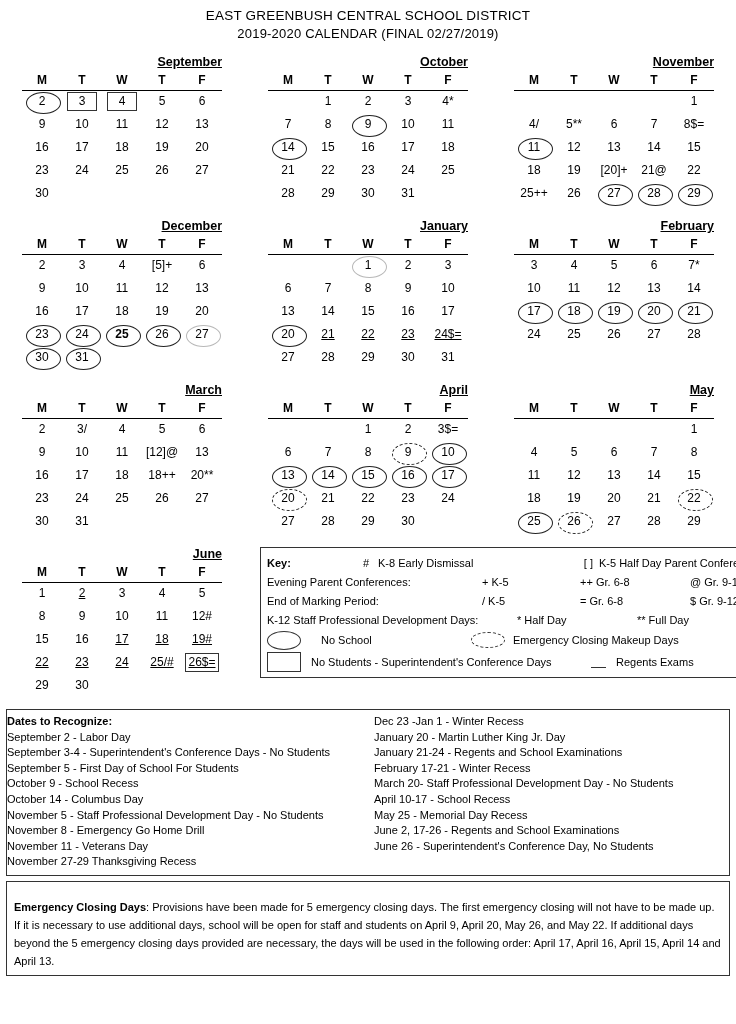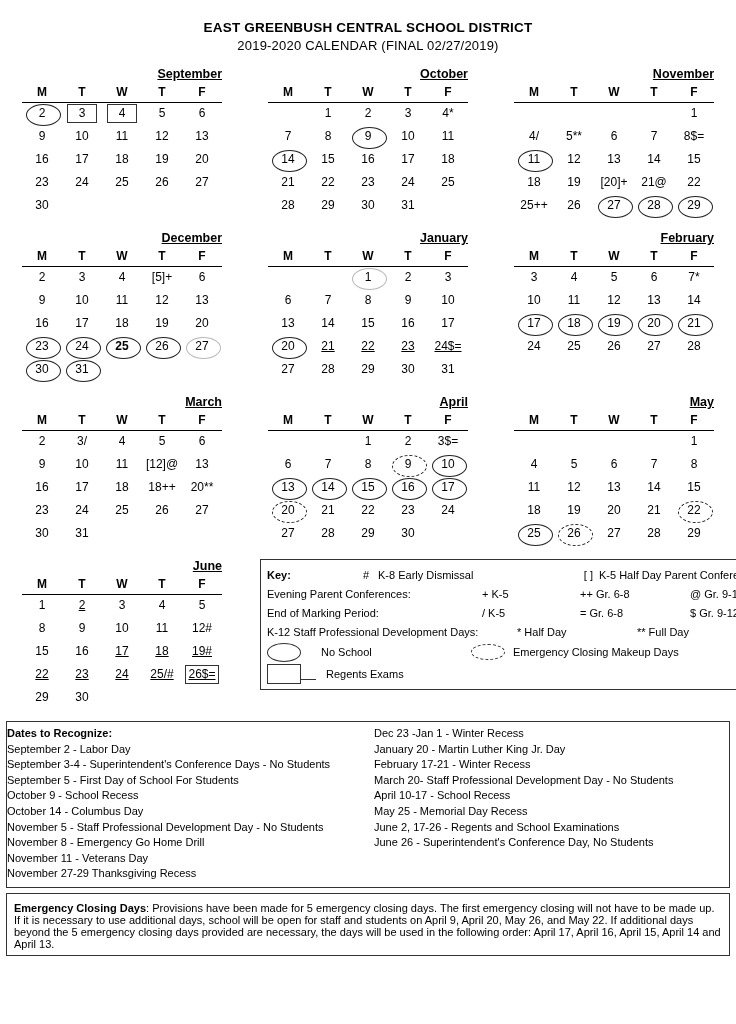--- a/index.html
+++ b/index.html
@@ -7,21 +7,21 @@
   body {
     width:736px; height:1024px;
     background:#ffffff;
     font-family:"Liberation Sans", sans-serif;
     color:#000;
     position:relative;
     overflow:hidden;
   }
   
   .title-block { text-align:center; padding-top:8px; }
-  .title-line1 { font-size:13.5px; font-weight:bold; letter-spacing:0.2px;margin-top:12px; }
+  .title-line1 { font-size:13.5px; font-weight:normal; letter-spacing:0.2px; }
   .title-line2 { font-size:13px; font-weight:normal; margin-top:3px; letter-spacing:0.2px; }
 
   
   .months-row { display:flex; justify-content:space-between; padding:0 22px; margin-top:14px; }
   .month { width:200px; }
   .month-name {
     text-align:right; font-size:12.5px; font-weight:bold;
     text-decoration:underline; margin-bottom:4px;
   }
   table.cal { border-collapse:collapse; width:100%; table-layout:fixed; }
@@ -92,21 +92,21 @@
   }
   .dates-cols { display:flex; }
   .dates-col { width:50%; }
   .dates-col.right { padding-left:10px; }
   .dates-head { font-weight:bold; }
   .date-item { line-height:15.6px; white-space:nowrap; }
 
   
   .emg-box {
     margin:5px 6px 0 6px; border:1.3px solid #333;
-    padding:8px 7px 5px 7px; font-size:11px; line-height:12px;
+    padding:16px 7px 5px 7px; font-size:11px; line-height:18px;
   }
   .emg-box b { font-weight:bold; }
 </style>
 </head>
 <body>
 
 <div class="title-block">
   <div class="title-line1">EAST GREENBUSH CENTRAL SCHOOL DISTRICT</div>
   <div class="title-line2">2019-2020 CALENDAR (FINAL 02/27/2019)</div>
 </div>
@@ -660,20 +660,21 @@
         <span class="kcell" style="text-align:right">**  Full Day</span>
       </div>
       <div class="key-line" style="height:22px">
         <span class="key-sym-circle"></span>
         <span class="kcell" style="width:170px;padding-left:20px">No School</span>
         <span class="key-sym-dash"></span>
         <span class="kcell" style="padding-left:8px">Emergency Closing Makeup Days</span>
       </div>
       <div class="key-line" style="height:22px">
         <span class="key-sym-box"></span>
+        <span class="kcell" style="width:290px;padding-left:10px">No Students - Superintendent's Conference Days</span>
         <span class="key-sym-underline"></span>
         <span class="kcell" style="padding-left:10px">Regents Exams</span>
       </div>
     </div>
   </div>
 </div>
 
 <div class="dates-box">
   <div class="dates-cols">
     <div class="dates-col">
@@ -687,20 +688,21 @@
           <div class="date-item">November 5 - Staff Professional Development Day - No Students</div>
           <div class="date-item">November 8 - Emergency Go Home Drill</div>
           <div class="date-item">November 11 - Veterans Day</div>
           <div class="date-item">November 27-29 Thanksgiving Recess</div>
         </div>
     </div>
     <div class="dates-col right">
       <div id="dates-right">
           <div class="date-item">Dec 23 -Jan 1 - Winter Recess</div>
           <div class="date-item">January 20 - Martin Luther King Jr. Day</div>
+          <div class="date-item">January 21-24 - Regents and School Examinations</div>
           <div class="date-item">February 17-21 - Winter Recess</div>
           <div class="date-item">March 20- Staff Professional Development Day - No Students</div>
           <div class="date-item">April 10-17 - School Recess</div>
           <div class="date-item">May 25 - Memorial Day Recess</div>
           <div class="date-item">June 2, 17-26 - Regents and School Examinations</div>
           <div class="date-item">June 26 - Superintendent's Conference Day, No Students</div>
         </div>
     </div>
   </div>
 </div>

